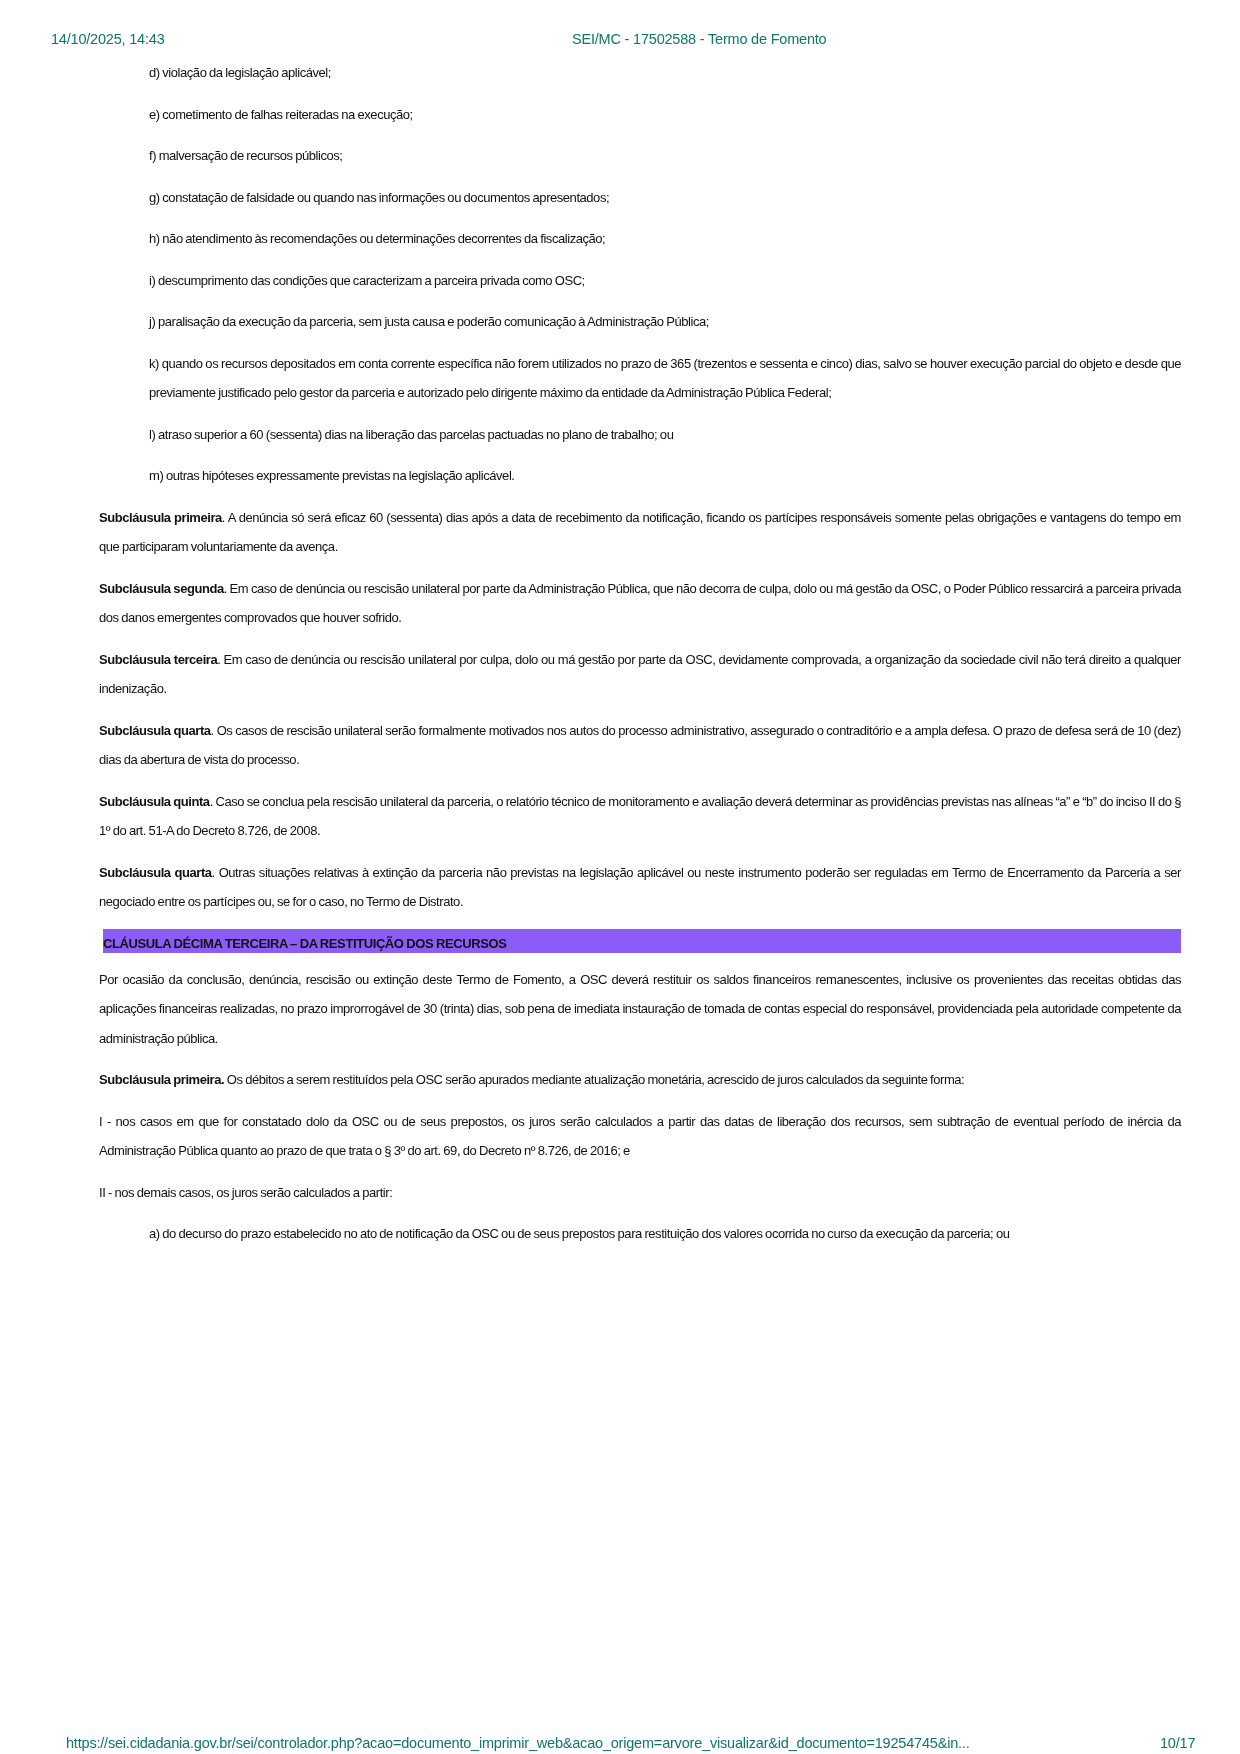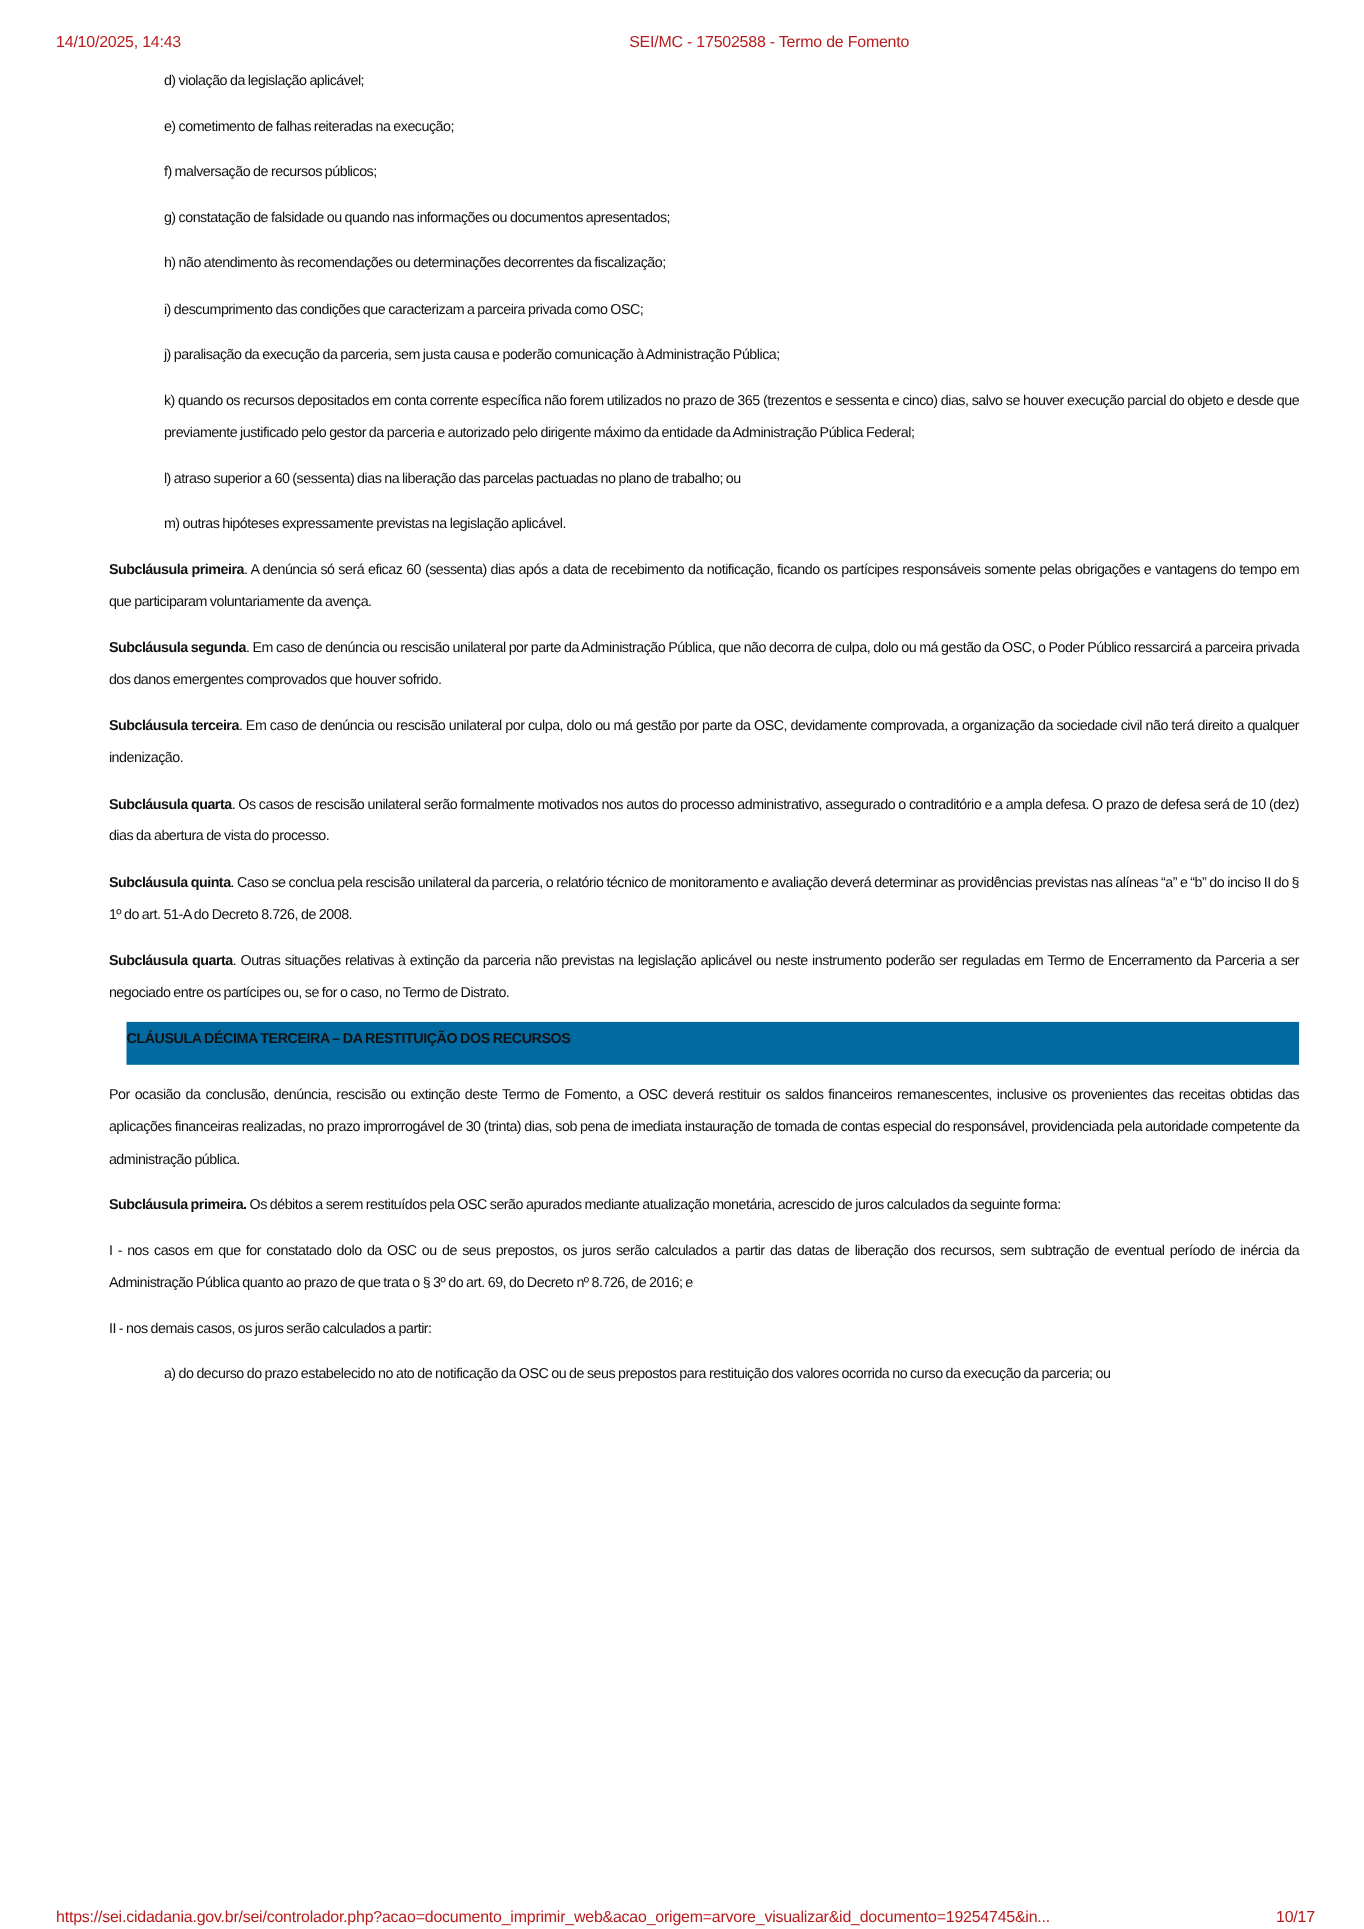--- a/index.html
+++ b/index.html
@@ -13,28 +13,28 @@
     position: relative;
     overflow: hidden;
     color: #111111;
   }
   .print-header, .print-footer {
     position: absolute;
     left: 0;
     width: 1240px;
     font-family: "Liberation Sans", sans-serif;
     font-size: 14.5px;
-    color: #b91c1c;
+    color: #0f766e;
     letter-spacing: -0.2px;
   }
   .print-header { top: 31px; height: 20px; }
   .print-footer { top: 1735px; height: 20px; }
   .hdr-date { position: absolute; left: 51px; top: 0; }
   .hdr-title { position: absolute; left: 572px; top: 0; }
-  .ftr-url { position: absolute; left: 51px; top: 0; white-space: nowrap; text-align: center; }
+  .ftr-url { position: absolute; left: 66px; top: 0; white-space: nowrap; text-align: center; }
   .ftr-page { position: absolute; left: 1160px; top: 0; }
 
   .doc {
     position: absolute;
     left: 99px;
     top: 58px;
     width: 1082px;
     font-family: "Liberation Sans Narrow", "Liberation Sans", sans-serif;
     font-size: 13px;
     line-height: 29.5px;
@@ -47,25 +47,25 @@
     text-align-last: left;
   }
   .doc p.item {
     margin-left: 50px;
   }
   .doc p.item-sub {
     margin-left: 50px;
   }
   .doc b { font-weight: bold; }
   .clause-heading {
-    background: #0369a1;
+    background: #8b5cf6;
     font-weight: bold;
-    margin: 0 0 12px 16px;
+    margin: 0 0 12px 4px;
     padding: 0 0 0 0;
-    height: 39px;
+    height: 24px;
     line-height: 29px;
     letter-spacing: -0.4px;
   }
 </style>
 </head>
 <body>
 
 <div class="print-header">
   <span class="hdr-date">14/10/2025, 14:43</span>
   <span class="hdr-title">SEI/MC - 17502588 - Termo de Fomento</span>

